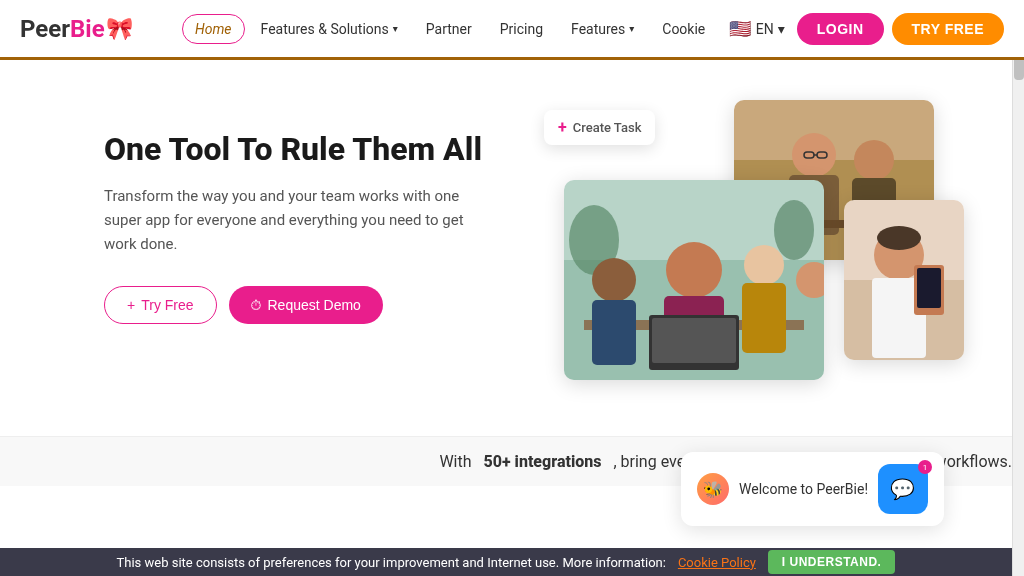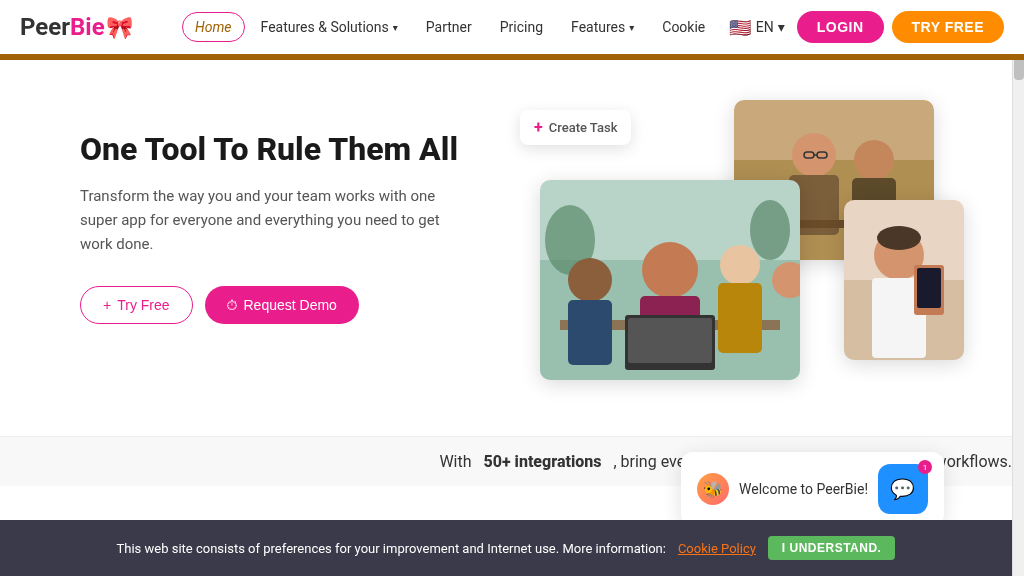--- a/index.html
+++ b/index.html
@@ -11,21 +11,21 @@
       background: #f0f0f0; border-left: 1px solid #ddd;
     }
     .scrollbar-thumb {
       position: absolute; top: 0; width: 10px; height: 80px;
       background: #c0c0c0; border-radius: 4px; left: 1px;
     }
 
     
     header {
       display: flex; align-items: center; justify-content: space-between;
-      padding: 0 20px; height: 60px; border-bottom: 6px solid #a16207;
+      padding: 0 20px; height: 60px; border-bottom: 3px solid #a16207;
       background: #fff; position: relative; z-index: 10;
     }
     .logo {
       display: flex; align-items: center; font-size: 24px; font-weight: bold;
       color: #333; text-decoration: none;
     }
     .logo-peer { color: #333; }
     .logo-bie { color: #e91e8c; }
     .logo-icon { color: #e91e8c; font-size: 22px; margin-left: 2px; }
 
@@ -57,21 +57,21 @@
       letter-spacing: 0.5px; margin-left: 4px;
     }
 
     
     main {
       display: flex; align-items: flex-start; padding: 40px 60px 0 80px;
       position: relative; height: calc(576px - 60px - 50px - 50px);
     }
 
     
-    .hero-left { flex: 0 0 380px; padding-top: 30px; }
+    .hero-left { flex: 0 0 380px; padding-top: 30px; margin-left: 24px; }
     .hero-title { font-size: 32px; font-weight: 800; color: #1a1a1a; line-height: 1.2; margin-bottom: 16px; }
     .hero-subtitle { font-size: 15px; color: #555; line-height: 1.6; margin-bottom: 30px; }
 
     .cta-buttons { display: flex; gap: 12px; }
     .btn-try {
       display: flex; align-items: center; gap: 6px;
       border: 1.5px solid #e91e8c; color: #e91e8c;
       background: #fff; border-radius: 25px;
       padding: 10px 22px; font-size: 14px; font-weight: 500; cursor: pointer;
     }
@@ -146,21 +146,21 @@
       width: 14px; height: 14px; background: #e91e8c;
       border-radius: 50%; font-size: 8px; color: #fff;
       display: flex; align-items: center; justify-content: center;
     }
 
     
     .cookie-bar {
       position: absolute; bottom: 0; left: 0; right: 12px;
       background: #3a3a4a; color: #fff;
       display: flex; align-items: center; justify-content: center;
-      gap: 12px; padding: 10px 14px; font-size: 13px; height: 56px;
+      gap: 12px; padding: 10px 14px; font-size: 13px; height: 28px;
       z-index: 100;
     }
     .cookie-bar .cookie-link { color: #f97316; text-decoration: underline; cursor: pointer; }
     .cookie-btn {
       background: #5cb85c; color: #fff; border: none; border-radius: 4px;
       padding: 5px 14px; font-size: 12px; font-weight: 700; cursor: pointer;
       letter-spacing: 0.5px; white-space: nowrap;
     }
 
     

